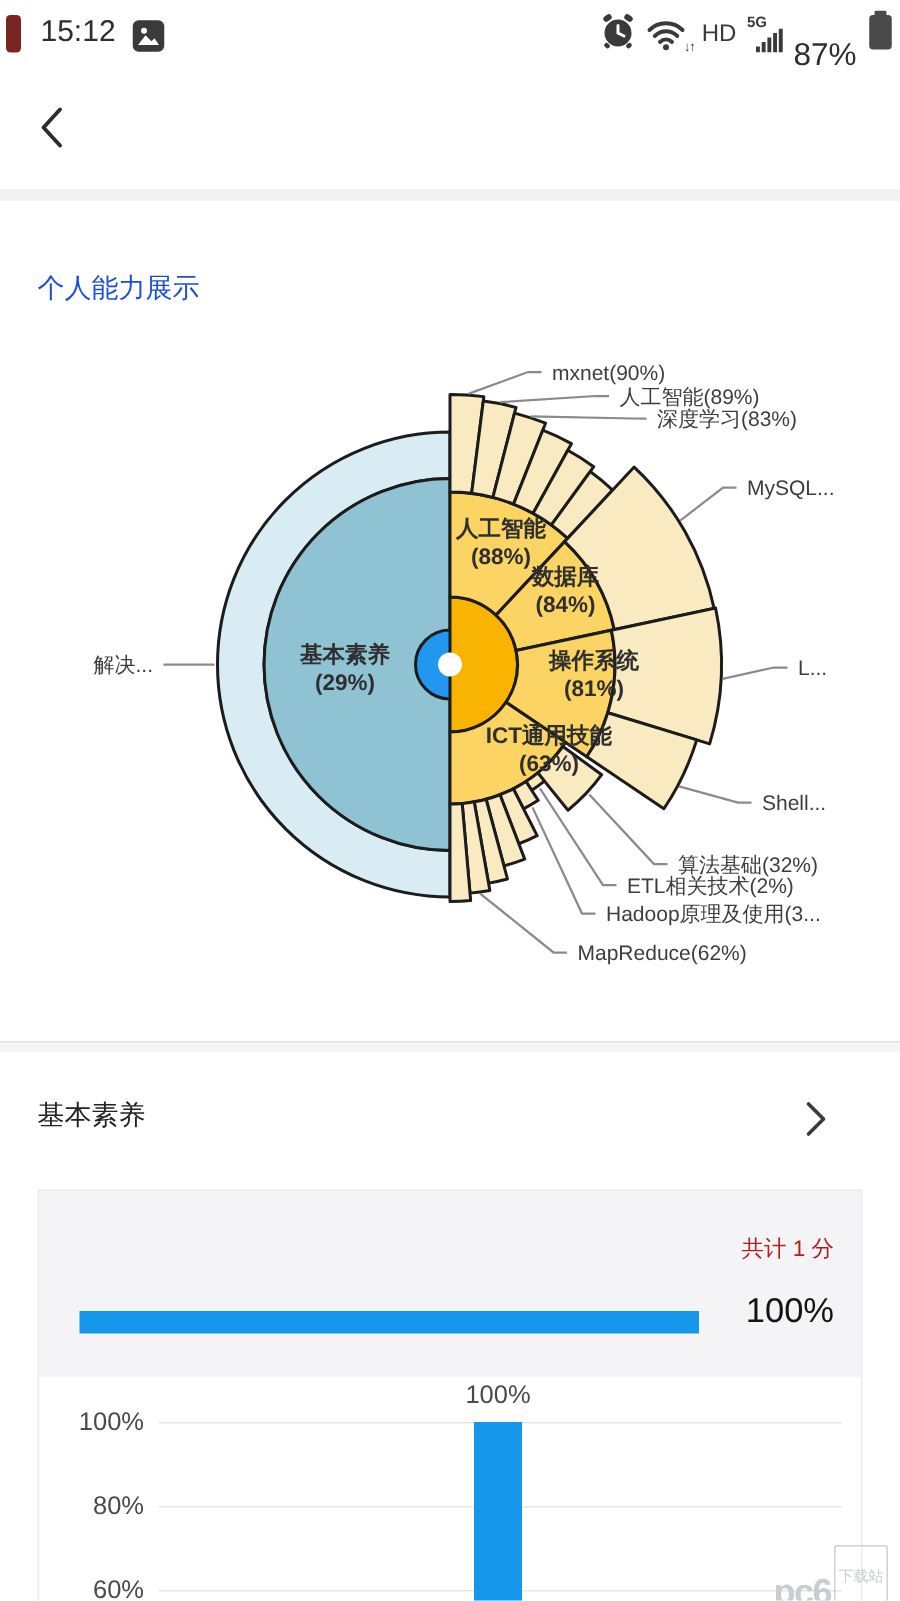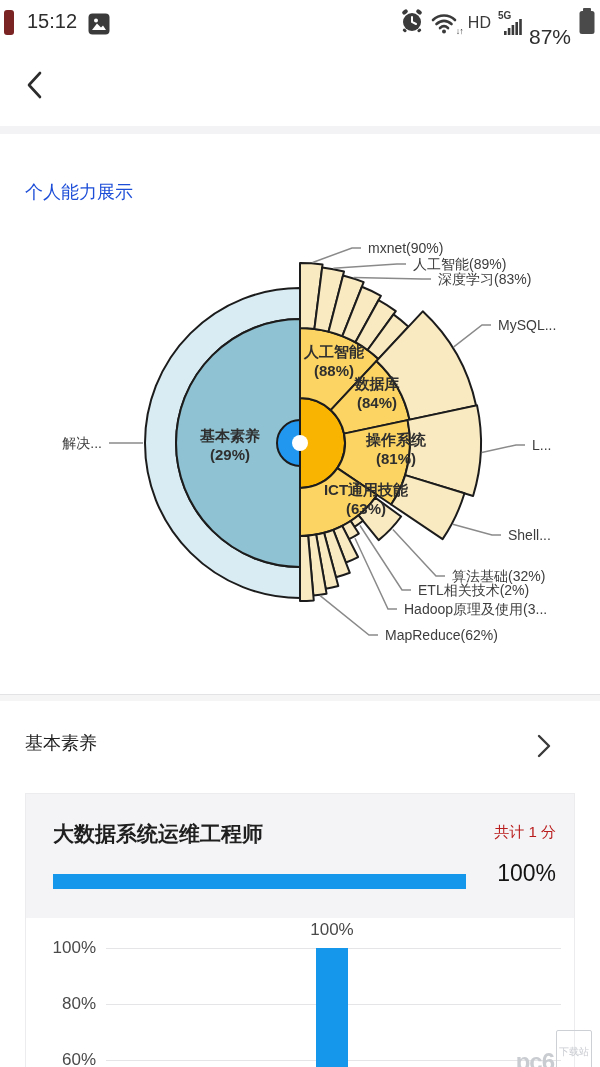--- a/index.html
+++ b/index.html
@@ -183,21 +183,20 @@
   <span class="t">基本素养</span>
   <span class="chev">
     <svg width="16" height="26" viewBox="0 0 16 26">
       <polyline points="3,3 13,13 3,23" stroke="#3a3a3a" stroke-width="2.4" fill="none" stroke-linecap="round" stroke-linejoin="round"></polyline>
     </svg>
   </span>
 </div>
 
 <div class="card">
   <div class="card-head">
-    <div class="card-title">大数据系统运维工程师</div>
     <div class="card-total">共计 1 分</div>
     <div class="pb-track">
       <div class="pb-fill" style="width: 100%;"></div>
     </div>
     <div class="pb-text">100%</div>
   </div>
   <div class="bar-chart">
     <div class="bar-top-label" style="left: 274px; top: 2px;">100%</div>
   <div class="tick-label" style="left: 18px; width: 52px; top: 20px;">100%</div>
       <div class="tick-line" style="left: 80px; right: 13px; top: 30px; background: rgb(229, 229, 231);"></div>

